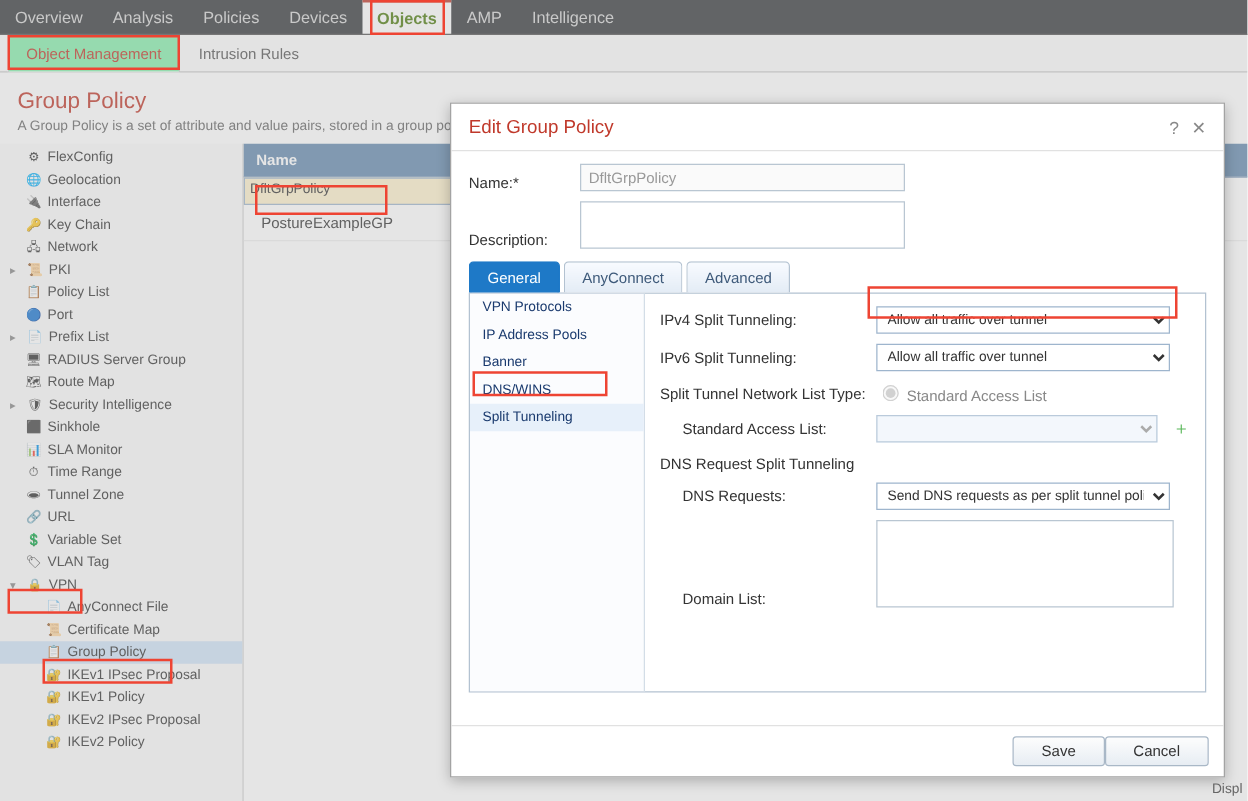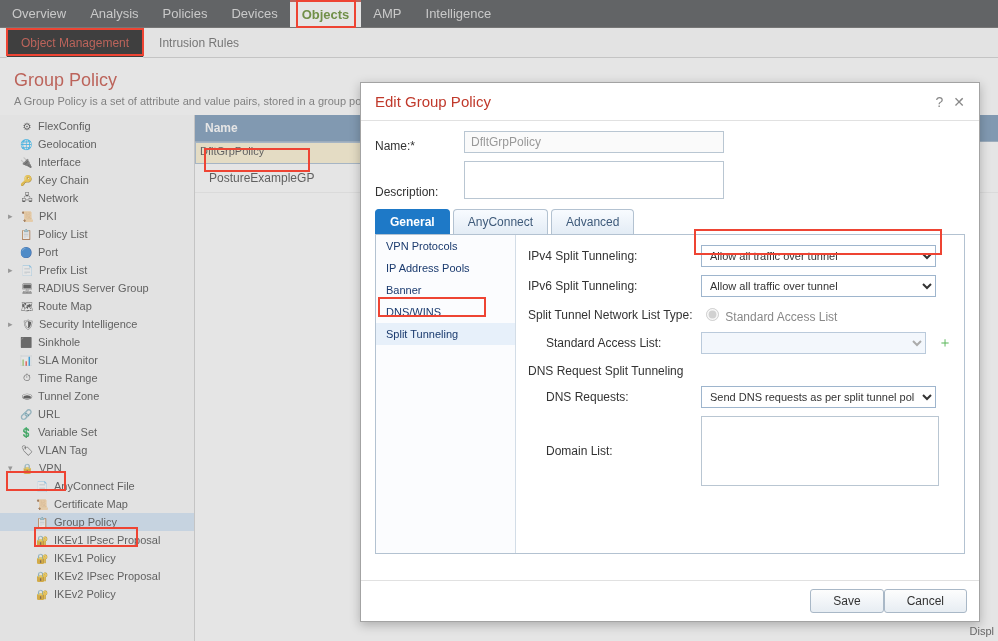--- a/index.html
+++ b/index.html
@@ -2,21 +2,21 @@
 <html><head>
 <meta charset="utf-8">
 <style>
   html,body{margin:0;padding:0;font-family:Arial,Helvetica,sans-serif;font-size:12px;color:#333;background:#fff}
   *{box-sizing:border-box}
   .topnav{background:#373a3d;height:28px;display:flex;align-items:stretch;border-bottom:1px solid #555}
   .topnav .tab{color:#d5d5d5;padding:0 12px;font-size:13px;display:flex;align-items:center;cursor:pointer}
   .topnav .tab.active{background:#fff;color:#4d7c0f;font-weight:bold;border-top:2px solid #c0392b}
   .subnav{background:#fcfcfc;height:30px;display:flex;align-items:stretch;border-bottom:1px solid #ccc;padding-left:6px}
   .subnav .stab{padding:0 14px;font-size:12px;display:flex;align-items:center;color:#555;border:1px solid transparent;cursor:pointer}
-  .subnav .stab.active{color:#c0392b;background:#000000;border:1px solid #ccc;border-bottom:1px solid #fff;margin-bottom:-1px;border-radius:3px 3px 0 0}
+  .subnav .stab.active{color:#c0392b;background:#86efac;border:1px solid #ccc;border-bottom:1px solid #fff;margin-bottom:-1px;border-radius:3px 3px 0 0}
   .breadcrumb-area{padding:12px 14px 8px 14px}
   .breadcrumb-title{color:#c0392b;font-size:18px;margin:0 0 4px 0}
   .breadcrumb-desc{color:#666;font-size:11px}
   .main{display:flex;height:530px}
   .tree{width:195px;border-right:1px solid #ccc;overflow:auto;padding:2px 0;background:#fafafa}
   .tree .node{display:flex;align-items:center;gap:4px;padding:2px 4px 2px 20px;font-size:11px;color:#333;cursor:pointer;white-space:nowrap}
   .tree .node.l2{padding-left:36px}
   .tree .node.selected{background:#cfe3f7}
   .tree .node.caret{padding-left:8px}
   .tree .caret::before{content:"▸";font-size:9px;color:#888;width:9px;display:inline-block}
@@ -33,21 +33,21 @@
   .modal-title{color:#c0392b;font-size:15px}
   .modal-titlebar .sp{flex:1}
   .modal-titlebar .ibtn{color:#888;font-size:14px;cursor:pointer;margin-left:10px}
   .modal-body{flex:1;padding:10px 14px;overflow:auto}
   .frow{display:flex;align-items:flex-end;margin-bottom:8px;gap:14px}
   .flabel{width:75px;font-size:12px;color:#333;padding-top:4px}
   .ftext{border:1px solid #b9c6d2;background:#fff;height:22px;padding:2px 6px;font-size:12px;color:#666;width:260px}
   .ftextarea{border:1px solid #b9c6d2;background:#fff;height:38px;width:260px}
   .tabbar{display:flex;margin-top:10px}
   .etab{border:1px solid #b3c2d1;background:linear-gradient(#f8fbff,#e3ecf5);padding:5px 14px;font-size:12px;color:#3e5a7a;border-radius:4px 4px 0 0;margin-right:3px;cursor:pointer;border-bottom:none}
-  .etab.active{background:#1e79c7;color:#fff;border-color:#1e79c7;font-weight:bold}
+  .etab.active{background:#1e79c7;color:#fff;border-color:#1e79c7;font-weight:normal}
   .tabbody{border:1px solid #b3c2d1;display:flex;height:320px}
   .sidelist{width:140px;border-right:1px solid #d3dde7;background:#fbfcfe}
   .sidelist .sitem{padding:5px 10px;font-size:11px;color:#1a3a6e;cursor:pointer}
   .sidelist .sitem.active{background:#e7f0fa}
   .settings{flex:1;padding:10px 12px;font-size:12px;color:#333}
   .srow{display:flex;align-items:center;margin-bottom:8px;gap:8px}
   .slabel{width:165px;text-align:left;color:#333}
   .slabel.ind{padding-left:18px}
   .sel{border:1px solid #9eb5cd;height:22px;font-size:11px;padding:2px 4px;background:#fff;flex:1;max-width:235px;color:#333}
   .sel.dis{background:#eef5fb;color:#888}
@@ -253,21 +253,21 @@
           <select class="sel dis" disabled=""><option></option></select>
           <span class="addbtn">＋</span>
         </div>
         <div class="srow" style="margin-top:10px">
           <div class="slabel" style="font-weight:normal">DNS Request Split Tunneling</div>
         </div>
         <div class="srow">
           <div class="slabel ind">DNS Requests:</div>
           <select class="sel"><option>Send DNS requests as per split tunnel policy</option></select>
         </div>
-        <div class="srow" style="align-items:center">
+        <div class="srow" style="align-items:flex-end">
           <div class="slabel ind">Domain List:</div>
           <div class="dombox"></div>
         </div>
       </div>
     </div>
   </div>
   <div class="modal-footer">
     <button class="btn">Save</button>
     <button class="btn">Cancel</button>
   </div>

